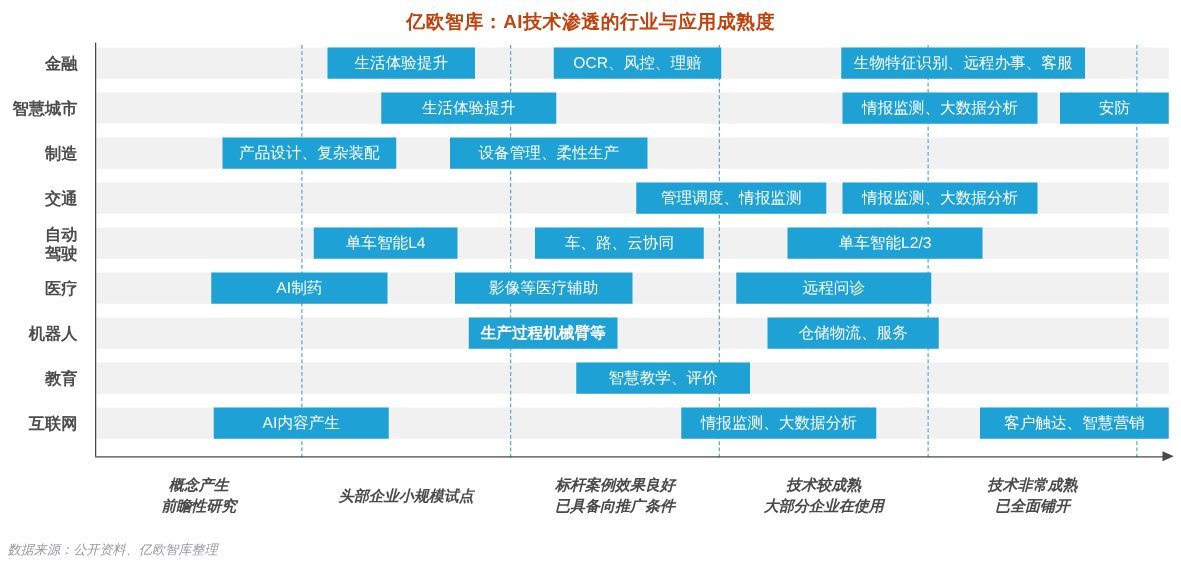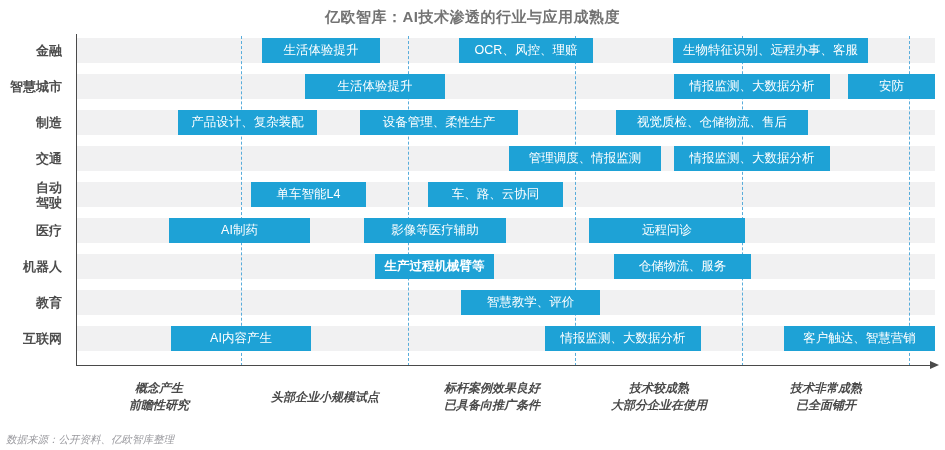--- a/index.html
+++ b/index.html
@@ -2,21 +2,21 @@
 <html><head>
 <meta charset="utf-8">
 <style>
   html,body{margin:0;padding:0;background:#ffffff;}
   .canvas{
     position:relative;width:945px;height:450px;background:#ffffff;overflow:hidden;
     font-family:"Liberation Sans","DejaVu Sans",sans-serif;
   }
   .title{
     position:absolute;top:8px;left:0;width:945px;text-align:center;
-    font-size:15px;font-weight:bold;color:#737373;letter-spacing:.5px;
+    font-size:15px;font-weight:bold;color:#c2410c;letter-spacing:.5px;
   }
   .plot{position:absolute;left:0;top:0;width:945px;height:450px;}
   .band{position:absolute;left:77px;width:858px;height:25px;background:#f1f1f2;z-index:1;}
   .dash{position:absolute;top:36px;height:330px;width:0;border-left:1px dashed #58acdb;z-index:2;}
   .row-label{
     position:absolute;left:0;width:62px;display:flex;align-items:center;justify-content:flex-end;
     font-size:13px;font-weight:bold;color:#4d4d4d;white-space:pre-line;line-height:15px;
     text-align:right;z-index:3;
   }
   .app-box{
@@ -52,41 +52,41 @@
     <div class="xaxis"></div>
     <div class="xarrow"></div>
   <div class="dash" style="left: 241px;"></div>
       <div class="dash" style="left: 408px;"></div>
       <div class="dash" style="left: 575px;"></div>
       <div class="dash" style="left: 742px;"></div>
       <div class="dash" style="left: 909px;"></div>
       <div class="band" style="top: 38px;"></div>
       <div class="row-label" style="top: 38px; height: 25px;">金融</div>
       <div class="app-box" style="top: 38px; left: 262px; width: 118px;">生活体验提升</div>
-      <div class="app-box" style="top: 38px; left: 443px; width: 134px; margin-left: 16px;">OCR、风控、理赔</div>
+      <div class="app-box" style="top: 38px; left: 443px; width: 134px;">OCR、风控、理赔</div>
       <div class="app-box" style="top: 38px; left: 673px; width: 195px; font-family: Liberation Serif, serif;">生物特征识别、远程办事、客服</div>
       <div class="band" style="top: 74px;"></div>
       <div class="row-label" style="top: 74px; height: 25px;">智慧城市</div>
       <div class="app-box" style="top: 74px; left: 305px; width: 140px;">生活体验提升</div>
       <div class="app-box" style="top: 74px; left: 674px; width: 156px;">情报监测、大数据分析</div>
       <div class="app-box" style="top: 74px; left: 848px; width: 87px;">安防</div>
       <div class="band" style="top: 110px;"></div>
       <div class="row-label" style="top: 110px; height: 25px;">制造</div>
       <div class="app-box" style="top: 110px; left: 360px; width: 158px;">设备管理、柔性生产</div>
       <div class="app-box" style="top: 110px; left: 178px; width: 139px;">产品设计、复杂装配</div>
-      <div class="app-box" style="top: 110px; left: 616px; width: 192px;">视觉质检、仓储物流、售后</div>
       <div class="band" style="top: 146px;"></div>
       <div class="row-label" style="top: 146px; height: 25px;">交通</div>
       <div class="app-box" style="top: 146px; left: 509px; width: 152px;">管理调度、情报监测</div>
       <div class="app-box" style="top: 146px; left: 674px; width: 156px;">情报监测、大数据分析</div>
       <div class="band" style="top: 182px;"></div>
       <div class="row-label" style="top: 182px; height: 25px;">自动
 驾驶</div>
       <div class="app-box" style="top: 182px; left: 251px; width: 115px;">单车智能L4</div>
       <div class="app-box" style="top: 182px; left: 428px; width: 135px;">车、路、云协同</div>
+      <div class="app-box" style="top: 182px; left: 630px; width: 156px;">单车智能L2/3</div>
       <div class="band" style="top: 218px;"></div>
       <div class="row-label" style="top: 218px; height: 25px;">医疗</div>
       <div class="app-box" style="top: 218px; left: 169px; width: 141px;">AI制药</div>
       <div class="app-box" style="top: 218px; left: 364px; width: 142px;">影像等医疗辅助</div>
       <div class="app-box" style="top: 218px; left: 589px; width: 156px;">远程问诊</div>
       <div class="band" style="top: 254px;"></div>
       <div class="row-label" style="top: 254px; height: 25px;">机器人</div>
       <div class="app-box" style="top: 254px; left: 375px; width: 119px; font-weight: bold;">生产过程机械臂等</div>
       <div class="app-box" style="top: 254px; left: 614px; width: 137px;">仓储物流、服务</div>
       <div class="band" style="top: 290px;"></div>

